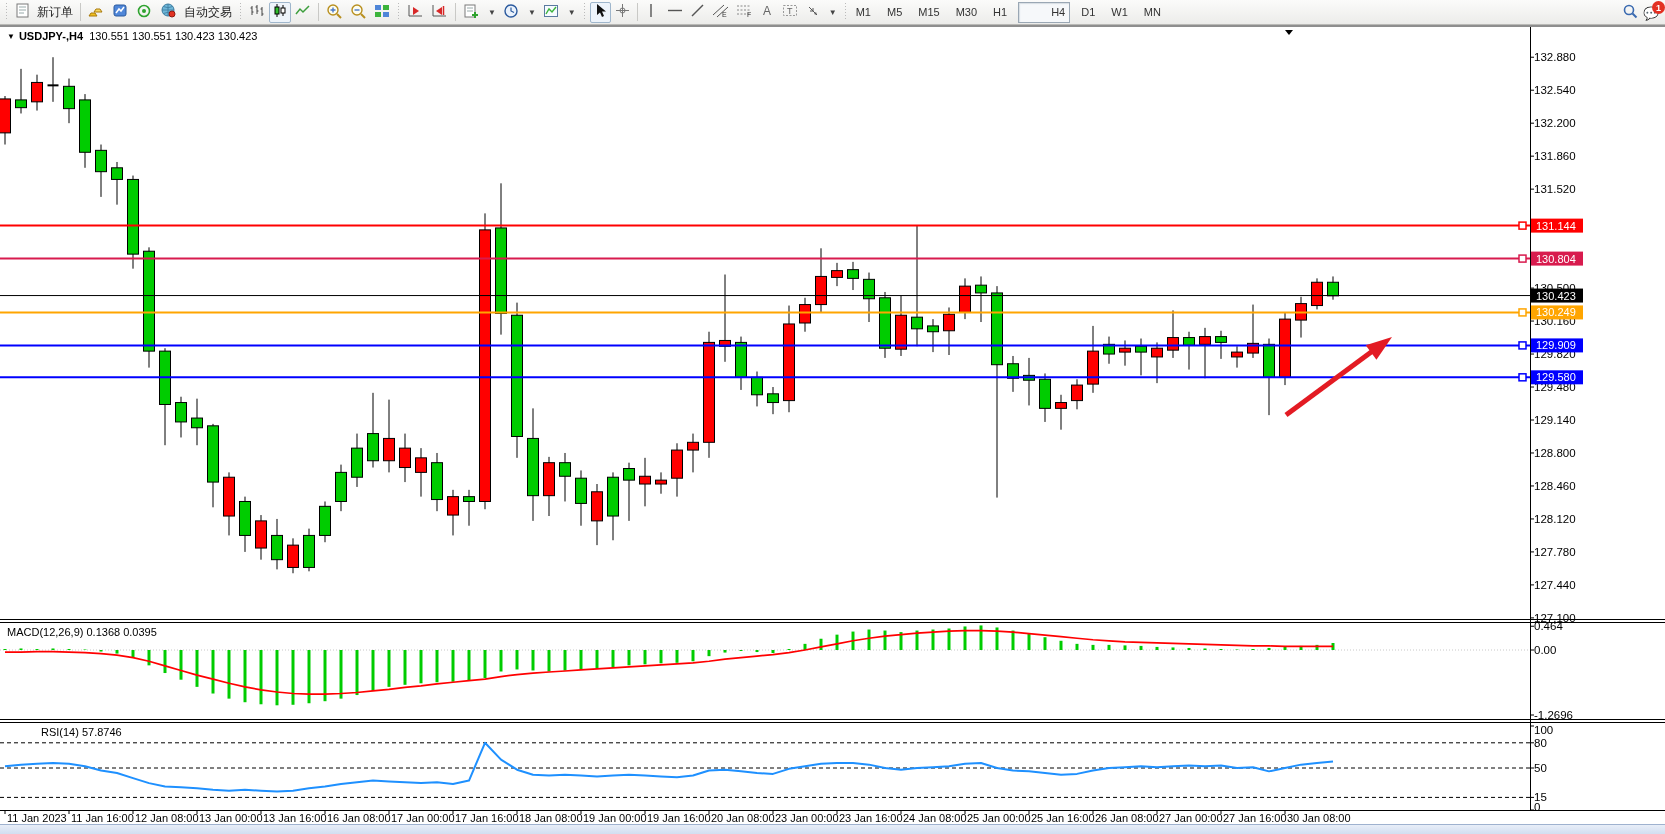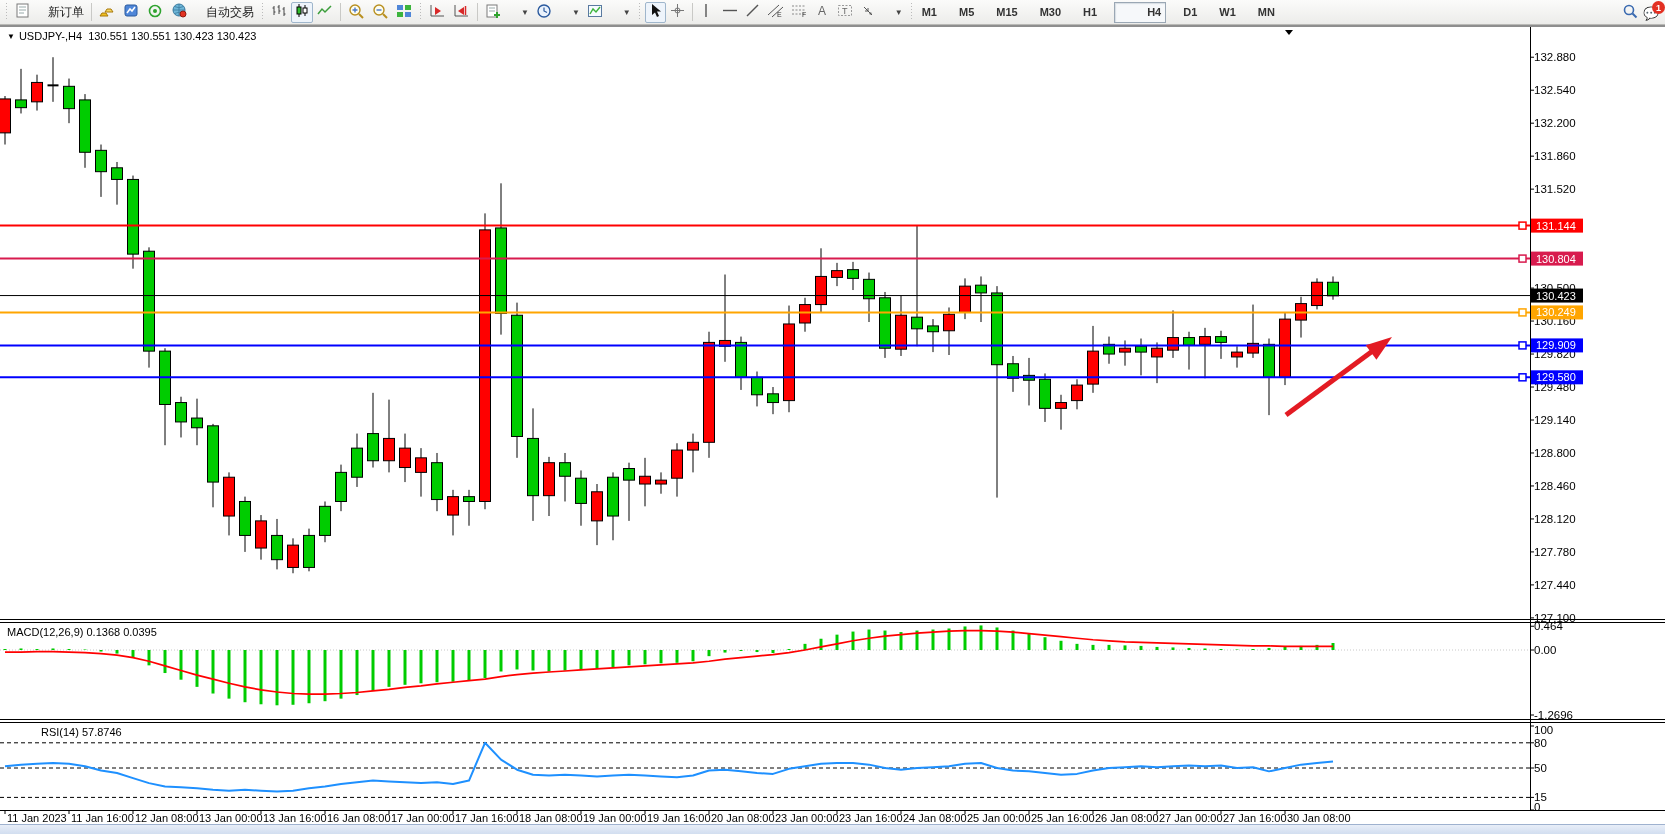--- a/index.html
+++ b/index.html
@@ -2,21 +2,21 @@
 <html><head>
 <meta charset="utf-8">
 <style>
   html,body{margin:0;padding:0;background:#fff;}
   body{width:1665px;height:834px;overflow:hidden;position:relative;
        font-family:"Liberation Sans",sans-serif;-webkit-font-smoothing:none;}
   
   #toolbar{position:absolute;left:0;top:0;width:1665px;height:25px;
     background:linear-gradient(#fbfbfa,#ececea);border-bottom:1px solid #b9b9b6;
     display:flex;align-items:center;gap:1px;padding:0 2px;box-sizing:border-box;z-index:5;}
-  .tbtn{height:21px;min-width:21px;display:flex;align-items:center;gap:18px;
+  .tbtn{height:21px;min-width:21px;display:flex;align-items:center;gap:7px;
     padding:0 2px;border:1px solid transparent;border-radius:2px;box-sizing:border-box;
     font-size:12px;color:#222;cursor:default;}
   .tbtn.sel{border:1px solid #9fb6cc;background:#eef4fb;}
   .tsep{width:1px;height:18px;background:#c9c9c6;margin:0 3px;}
   .thandle{width:5px;height:18px;margin:0 2px;
     background:repeating-linear-gradient(#bbb 0 1px,transparent 1px 3px);
     background-size:1px 100%;background-repeat:repeat-y;background-position:2px 0;}
   .caret{font-size:8px;color:#444;margin-left:1px;}
   .tf{font-size:11px;color:#333;padding:0 4px;height:19px;display:flex;align-items:center;
       border:1px solid transparent;}
@@ -270,21 +270,21 @@
       <svg width="16" height="15">
           <path d="M4 4 L8 8 M8 8 L8 5 M8 8 L5 8" stroke="#555"></path>
           <path d="M12 12 L8 8" stroke="#555"></path>
           <polygon points="12,12 9,11 11,9" fill="#555"></polygon>
         </svg>
     </span>
       <span class="caret">▼</span>
   </div>
 
   <div class="thandle"></div>
-  <div id="tfbar" style="display:flex;align-items:center;gap:12px;font-weight:bold;">
+  <div id="tfbar" style="display:flex;align-items:center;gap:6px;">
       <div class="tf">M1</div>
       <div class="tf">M5</div>
       <div class="tf">M15</div>
       <div class="tf">M30</div>
       <div class="tf">H1</div>
       <div class="tf sel">H4</div>
       <div class="tf">D1</div>
       <div class="tf">W1</div>
       <div class="tf">MN</div>
     </div>
@@ -300,21 +300,21 @@
     </span>
   </div>
   <div class="badge">
     <span class="bubble">💬</span>
     <span class="num">1</span>
   </div>
 </div>
 
 <div id="chartwrap">
   <div class="overlay" id="title-overlay">
-    <span class="tri">▼</span><b style="font-weight:normal"><span>USDJPY-,H4</span></b>&nbsp;&nbsp;<span>130.551 130.551 130.423 130.423</span>
+    <span class="tri">▼</span><b style="font-weight:bold"><span>USDJPY-,H4</span></b>&nbsp;&nbsp;<span>130.551 130.551 130.423 130.423</span>
   </div>
   <div class="overlay" id="macd-overlay">MACD(12,26,9) 0.1368 0.0395</div>
   <div class="overlay" id="rsi-overlay">RSI(14) 57.8746</div>
   <svg id="chart-svg" width="1665" height="799" viewBox="0 25 1665 799" style="position:absolute;left:0;top:0;">
       <g>
         <rect x="0" y="25" width="1665" height="799" fill="#ffffff"></rect>
         <line x1="0" y1="618.5" x2="1665" y2="618.5" stroke="#000" stroke-width="1"></line>
         <line x1="0" y1="621.5" x2="1665" y2="621.5" stroke="#000" stroke-width="1"></line>
         <line x1="0" y1="718.5" x2="1665" y2="718.5" stroke="#000" stroke-width="1"></line>
         <line x1="0" y1="721.5" x2="1665" y2="721.5" stroke="#000" stroke-width="1"></line>

